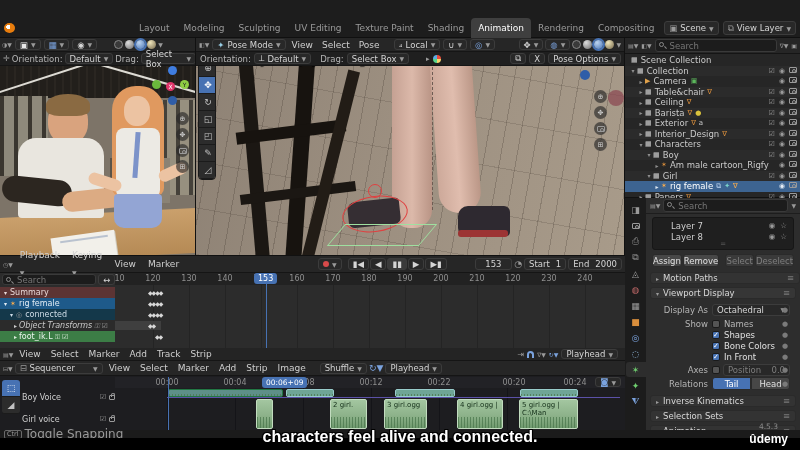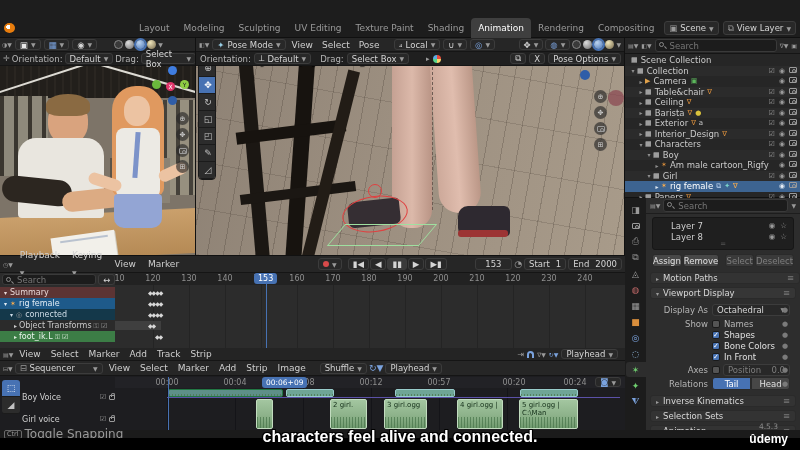--- a/index.html
+++ b/index.html
@@ -676,21 +676,21 @@
         </div>
         <div class="row" style="height:11px;position:relative;">
           <span style="width:115px;height:11px;background:#14384a;color:#cfdde8;font-size:8px;display:flex;align-items:center;padding-left:10px;gap:3px;">
               <span class="tw" style="font-size:6px;">▾</span>
               <span style="color:#9a9a9a;font-size:7px;">◎</span>
               <span>connected</span>
             </span>
           <span class="key" style="left:148px;">◆◆◆◆</span>
         </div>
         <div class="row" style="height:11px;position:relative;">
-          <span style="width:115px;height:11px;background:#2b2b2b;color:#c9c9c9;font-size:8px;display:flex;align-items:center;padding-left:14px;gap:2px;">
+          <span style="width:115px;height:11px;background:#2b2b2b;color:#c9c9c9;font-size:8px;display:flex;align-items:center;padding-left:14px;gap:2px;font-style:italic;">
               <span class="tw" style="font-size:6px;">▸</span>
               <span>Object Transforms</span>
               <span style="color:#9a9a9a;font-size:7px;">⚿</span>
               <span style="color:#9a9a9a;font-size:7px;">☑</span>
             </span>
           <span class="abs" style="left:115px;top:1px;width:46px;height:9px;background:#3f3f3f;"></span>
           <span class="key" style="left:148px;">◆◆</span>
         </div>
         <div class="row" style="height:11px;position:relative;">
           <span style="width:115px;height:11px;background:#3c7d46;color:#eaf5ec;font-size:8px;display:flex;align-items:center;padding-left:14px;gap:2px;">
@@ -755,21 +755,21 @@
     <div class="abs" style="left:2px;top:19px;width:18px;">
       <div class="tool active" style="border-radius:3px 3px 0 0;">⬚</div>
       <div class="tool" style="border-radius:0 0 3px 3px;">◢</div>
     </div>
 
     <div class="abs" style="left:115px;top:16px;width:510px;height:11px;background:#222226;">
       <span class="tick" style="left:52px;">00:00</span>
       <span class="tick" style="left:120px;">00:04</span>
       <span class="tick" style="left:188px;">00:08</span>
       <span class="tick" style="left:256px;">00:12</span>
-      <span class="tick" style="left:324px;">00:57</span>
+      <span class="tick" style="left:324px;">00:22</span>
       <span class="tick" style="left:392px;padding-left:14px;">00:20</span>
       <span class="tick" style="left:460px;">00:24</span>
       <span class="abs chipblue" style="left:147px;top:0;height:11px;font-size:7.5px;">00:06+09</span>
       <span class="abs dd" style="right:4px;top:0;height:10px;">
           <span style="color:#7aa2dd;">◙</span>
           <span class="caret">▼</span>
         </span>
     </div>
 
     <div class="abs" style="left:0;top:27px;width:625px;height:42px;">

